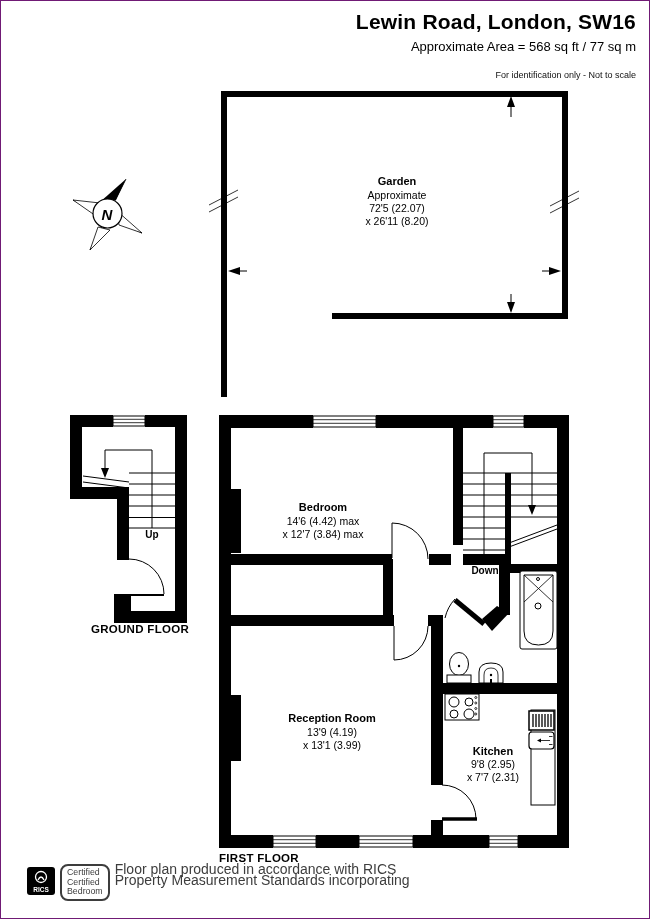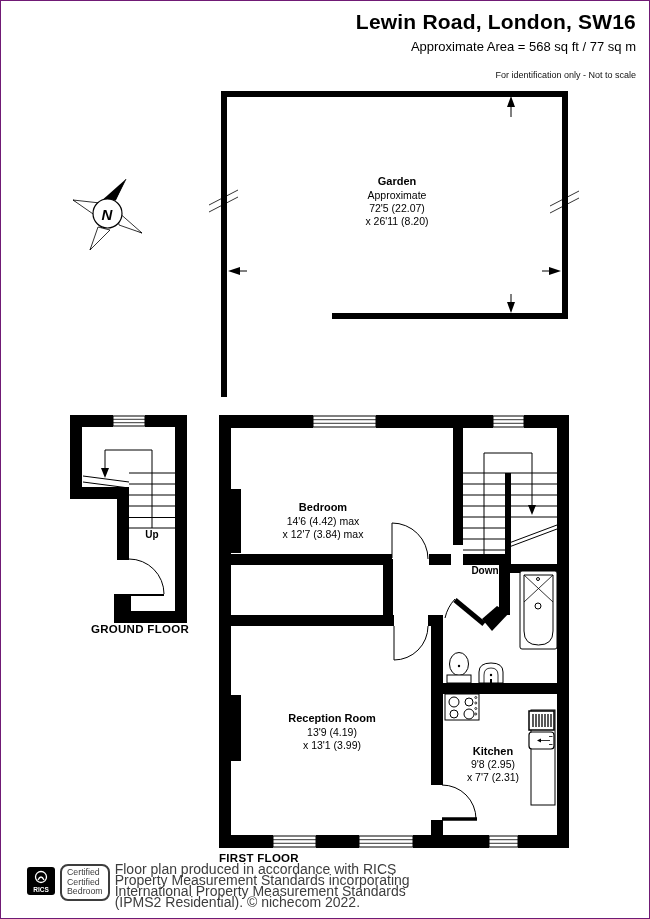--- a/index.html
+++ b/index.html
@@ -274,17 +274,16 @@
         <text x="14" y="24.5" fill="#fff" font-size="6.5" font-weight="bold" text-anchor="middle" font-family="Liberation Sans, sans-serif">RICS</text>
       </svg>
     </div>
     <div id="badge">
       <div>Certified</div>
       <div>Certified</div>
       <div>Bedroom</div>
     </div>
     <div id="foot-text">
       <div>Floor plan produced in accordance with RICS Property Measurement Standards incorporating</div>
-      <div>International Property Measurement Standards (IPMS2 Residential).   © nichecom 2022.</div>
     </div>
   </div>
 
 </div>
 
 </body></html>

